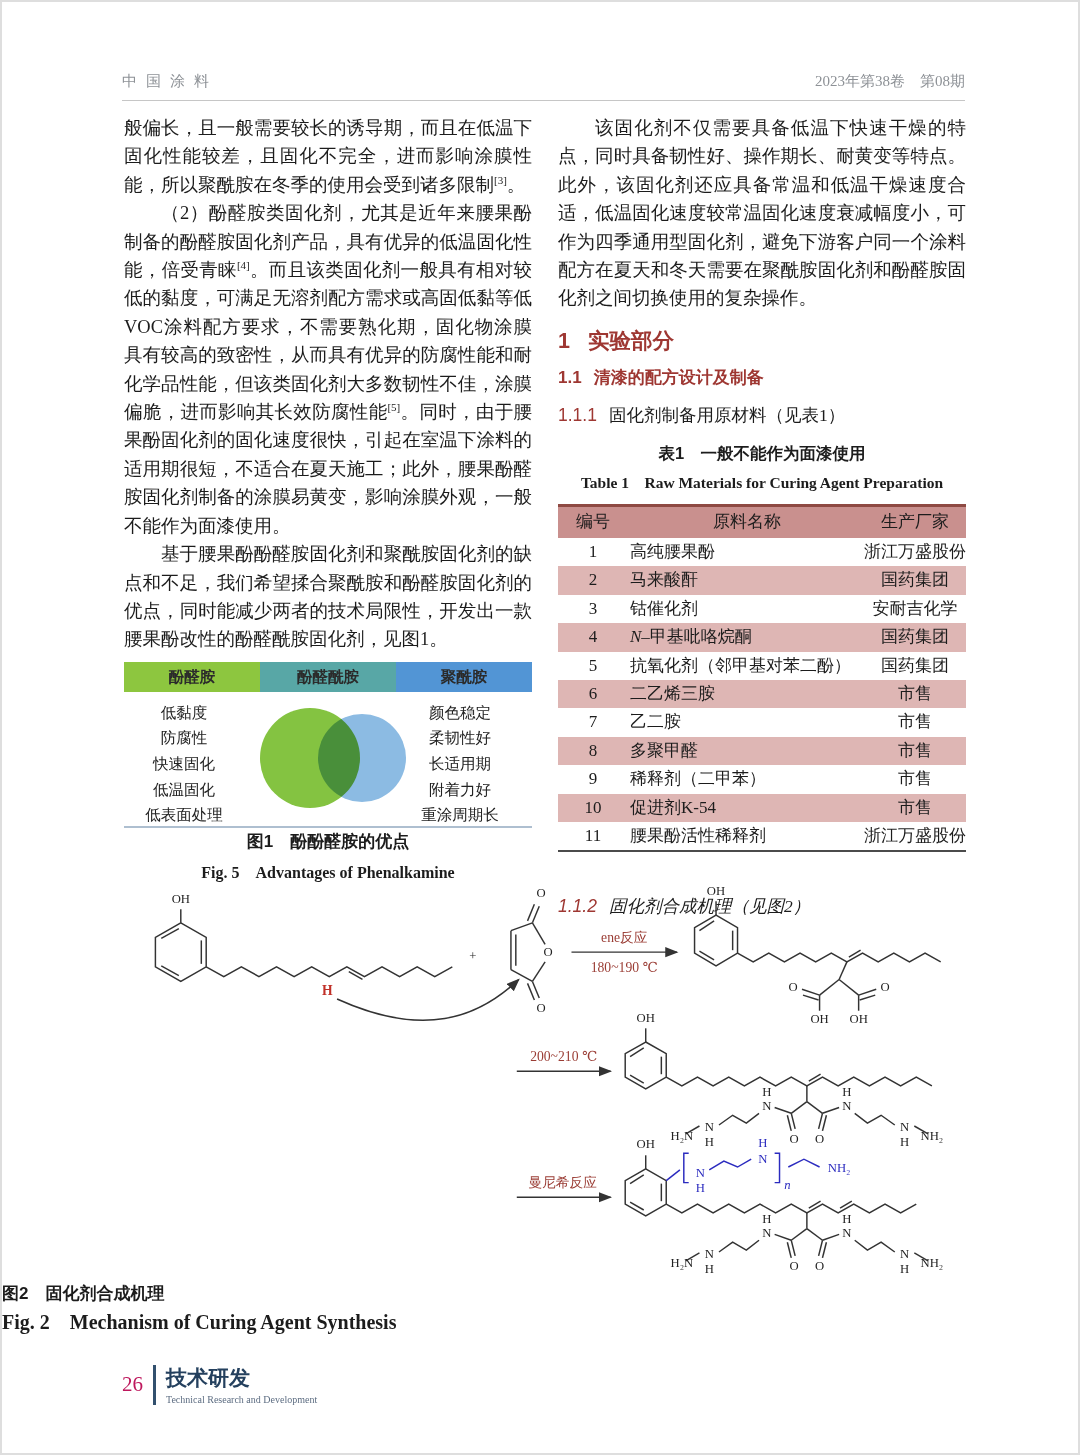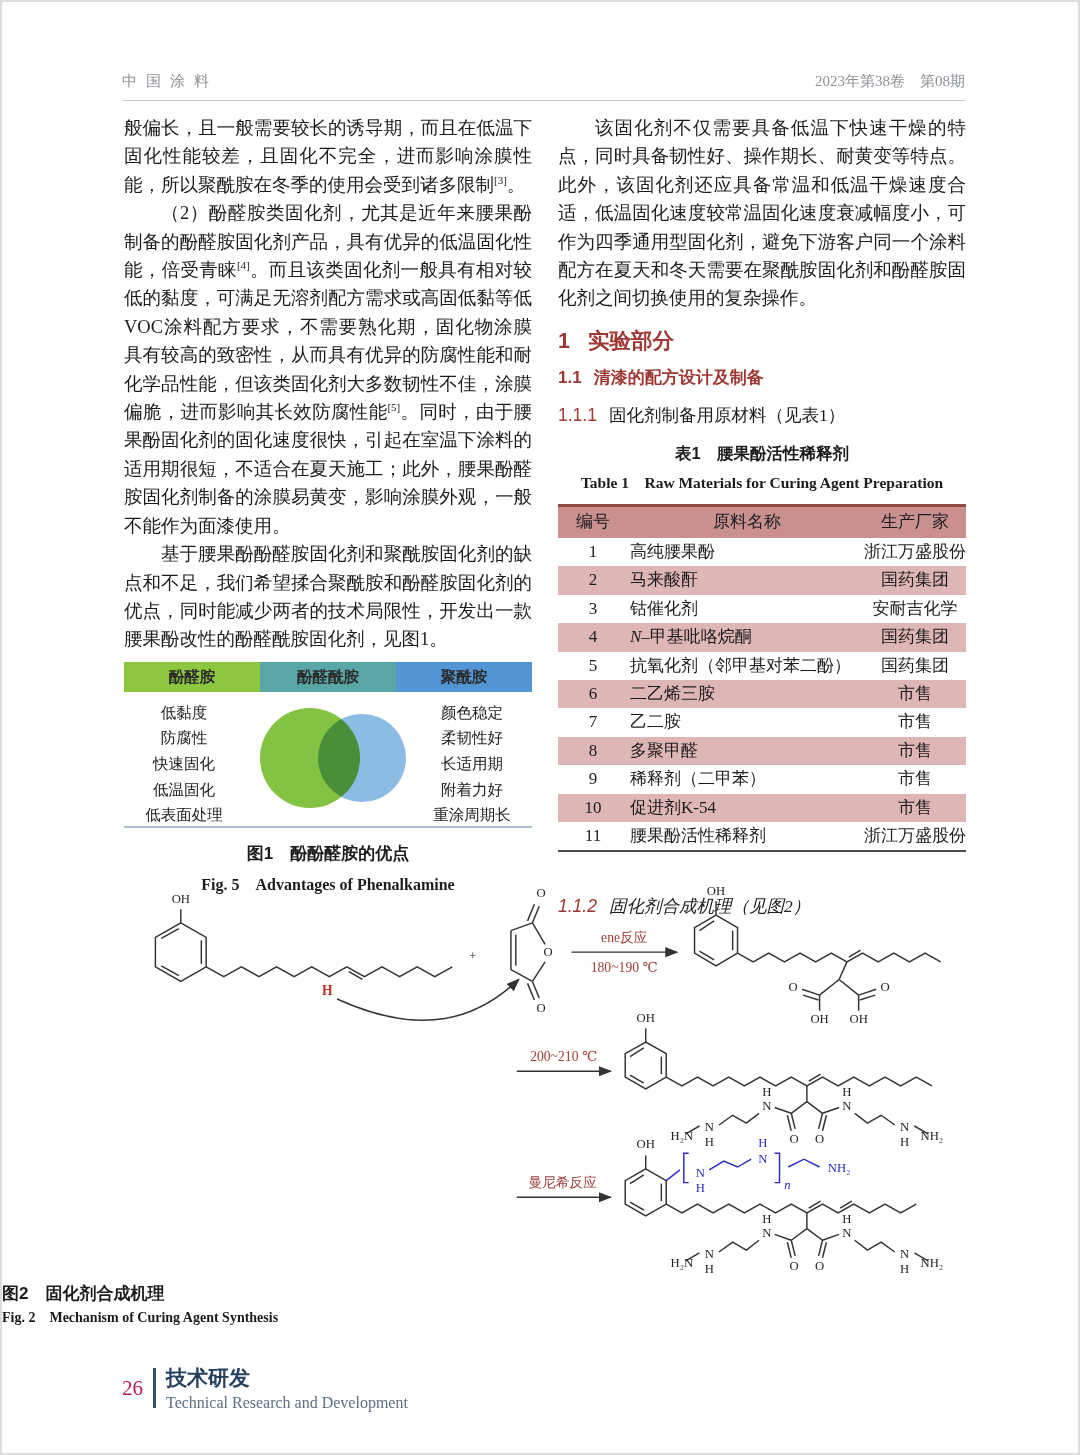--- a/index.html
+++ b/index.html
@@ -21,25 +21,25 @@
   
   .fig1{margin-top:8px;}
   .fig1-bar{display:flex;height:30px;}
   .fig1-bar .seg{flex:1;display:flex;align-items:center;justify-content:center;font-size:15.5px;font-weight:600;color:#2b2b2b;font-family:"Liberation Sans","DejaVu Sans",sans-serif;}
   .seg-g{background:#8dc63f;}
   .seg-t{background:#58a7a6;}
   .seg-b{background:#5295d5;}
   .fig1-body{position:relative;height:134px;border-bottom:2px solid #aebfd0;}
   .vlist{position:absolute;top:8px;width:120px;font-size:15.5px;line-height:25.6px;text-align:center;color:#222;}
   .vlist-l{left:0;}
-  .vlist-r{right:0;}
+  .vlist-r{right:12px;}
   .circle{position:absolute;border-radius:50%;mix-blend-mode:multiply;}
   .circle-g{left:136px;top:16px;width:100px;height:100px;background:#84c341;}
   .circle-b{left:194px;top:22px;width:88px;height:88px;background:#8cbbe3;}
-  .figcap{margin-top:12px;text-align:center;text-indent:0;}
+  .figcap{text-align:center;text-indent:0;}
   .figcap .cn{font-size:17px;font-weight:bold;font-family:"Liberation Sans","DejaVu Sans",sans-serif;}
   .figcap .en{font-size:16px;font-weight:bold;margin-top:3px;}
 
   
   .h1r{margin-top:14px;font-size:21.5px;font-weight:bold;color:#9e3732;font-family:"Liberation Sans","DejaVu Sans",sans-serif;}
   .h1r .num{margin-right:18px;}
   .h2r{margin-top:9px;font-size:17px;font-weight:bold;color:#9e3732;font-family:"Liberation Sans","DejaVu Sans",sans-serif;}
   .h2r .num{margin-right:12px;}
   .h3r{margin-top:8px;font-size:17.5px;color:#1c1c1c;}
   .h3r .num{color:#9e3732;font-family:"Liberation Sans","DejaVu Sans",sans-serif;margin-right:12px;}
@@ -60,28 +60,28 @@
   .fig2wrap{position:absolute;left:128px;top:872px;width:840px;}
   .fig2svg{width:840px;height:auto;display:block;}
   .bond{stroke:#333;stroke-width:1.5;fill:none;}
   .bluebond{stroke:#2b2bbf;stroke-width:1.5;fill:none;}
   .at{font-size:13px;fill:#222;text-anchor:middle;font-family:"Liberation Serif","DejaVu Serif",serif;}
   .atb{fill:#2b2bbf;}
   .redH{fill:#c03028;font-weight:bold;font-size:14px;}
   .rl{fill:#9a3c34;font-size:14px;text-anchor:middle;font-family:"Liberation Serif","DejaVu Serif",serif;}
   .fig2cap{position:absolute;left:0;top:1280px;width:100%;}
   .fig2cap .cn{font-size:17px;font-weight:bold;font-family:"Liberation Sans","DejaVu Sans",sans-serif;}
-  .fig2cap .en{font-size:14px;font-weight:bold;margin-top:4px;}
+  .fig2cap .en{font-size:20px;font-weight:bold;margin-top:4px;}
 
   
   .ftr{position:absolute;left:120px;top:1362px;display:flex;align-items:center;}
   .ftr .pg{font-size:21px;color:#be185d;margin-right:10px;}
   .ftr .bar{width:3px;height:40px;background:#32506e;margin-right:10px;}
   .ftr .cn{font-size:21px;font-weight:bold;color:#24405e;font-family:"Liberation Sans","DejaVu Sans",sans-serif;}
-  .ftr .en{font-size:16px;color:#5d6d82;margin-top:2px;}
+  .ftr .en{font-size:10px;color:#5d6d82;margin-top:2px;}
 </style>
 </head>
 <body>
 
 <div class="page">
 
   <div class="hdr">
     <span class="jt">中国涂料</span>
     <span class="iss">2023年第38卷　第08期</span>
   </div>
@@ -125,21 +125,21 @@
     </div>
 
     <div class="col">
       <p class="indent">该固化剂不仅需要具备低温下快速干燥的特点，同时具备韧性好、操作期长、耐黄变等特点。此外，该固化剂还应具备常温和低温干燥速度合适，低温固化速度较常温固化速度衰减幅度小，可作为四季通用型固化剂，避免下游客户同一个涂料配方在夏天和冬天需要在聚酰胺固化剂和酚醛胺固化剂之间切换使用的复杂操作。</p>
 
       <div class="h1r"><span class="num">1</span><span>实验部分</span></div>
       <div class="h2r"><span class="num">1.1</span><span>清漆的配方设计及制备</span></div>
       <div class="h3r"><span class="num">1.1.1</span><span>固化剂制备用原材料（见表1）</span></div>
 
       <div class="tblcap">
-        <div class="cn">表1　腰果酚活性稀释剂</div>
+        <div class="cn">表1　一般不能作为面漆使用</div>
         <div class="en">Table 1　Raw Materials for Curing Agent Preparation</div>
       </div>
 
       <table class="t1">
         <thead>
           <tr>
             <th class="c0">编号</th>
             <th class="c1" style="text-align:center;">原料名称</th>
             <th class="c2">生产厂家</th>
           </tr>

